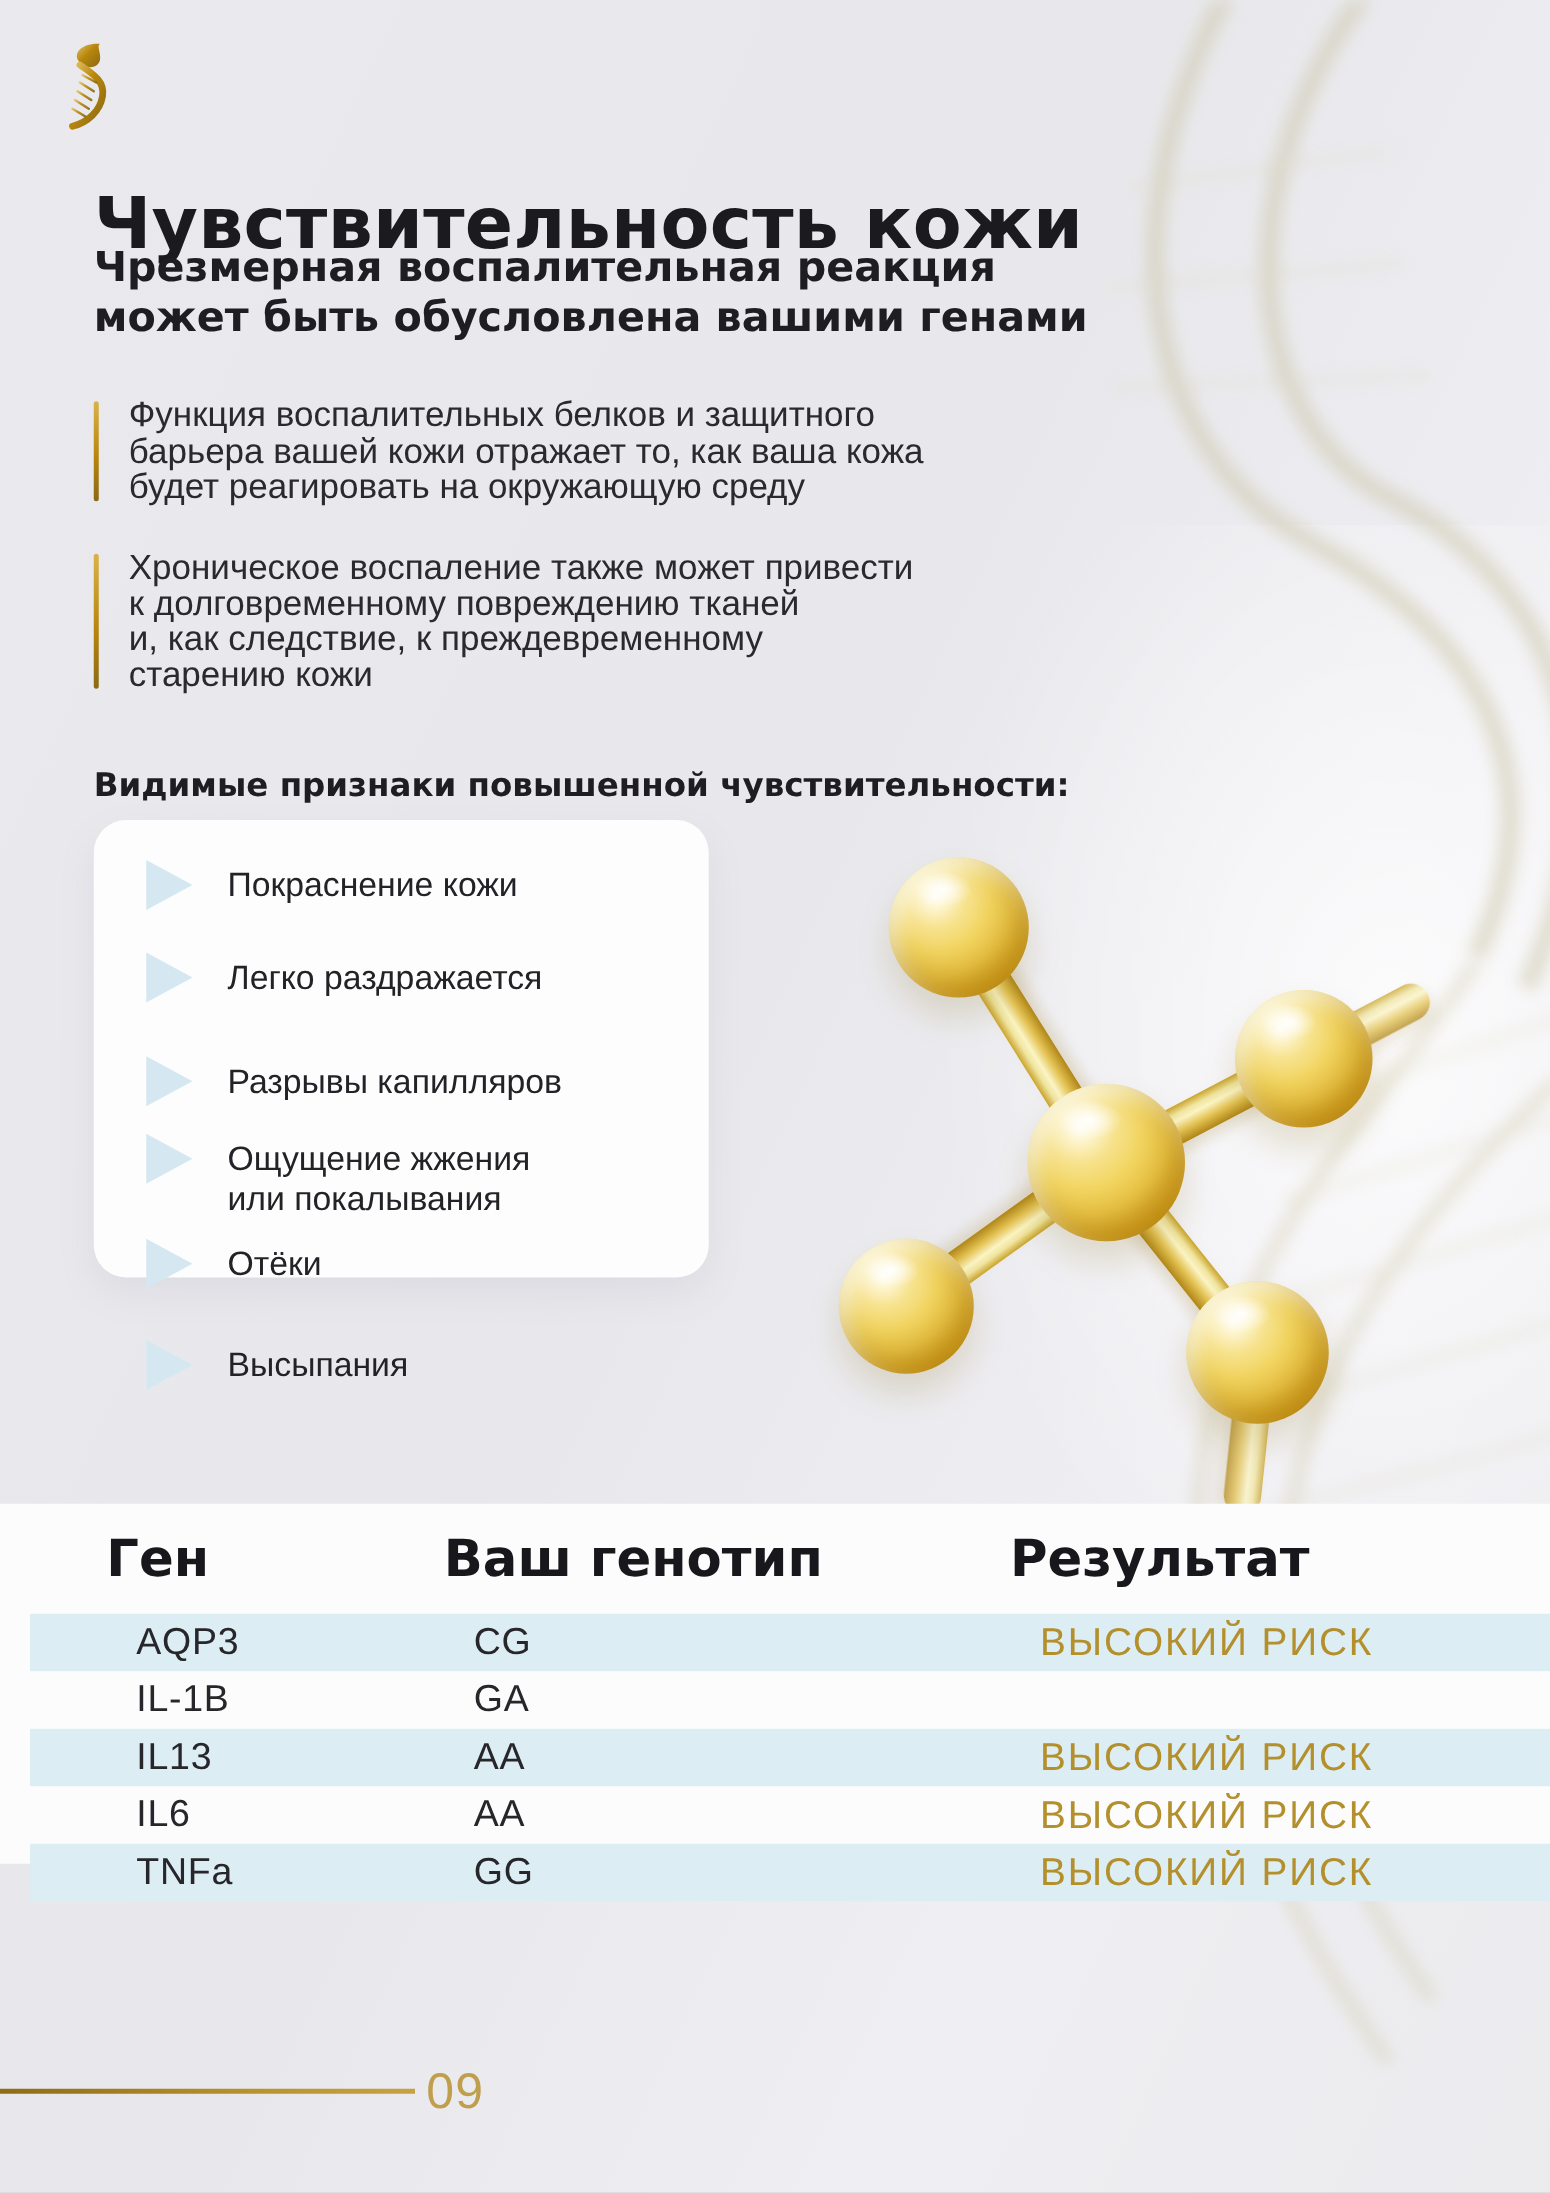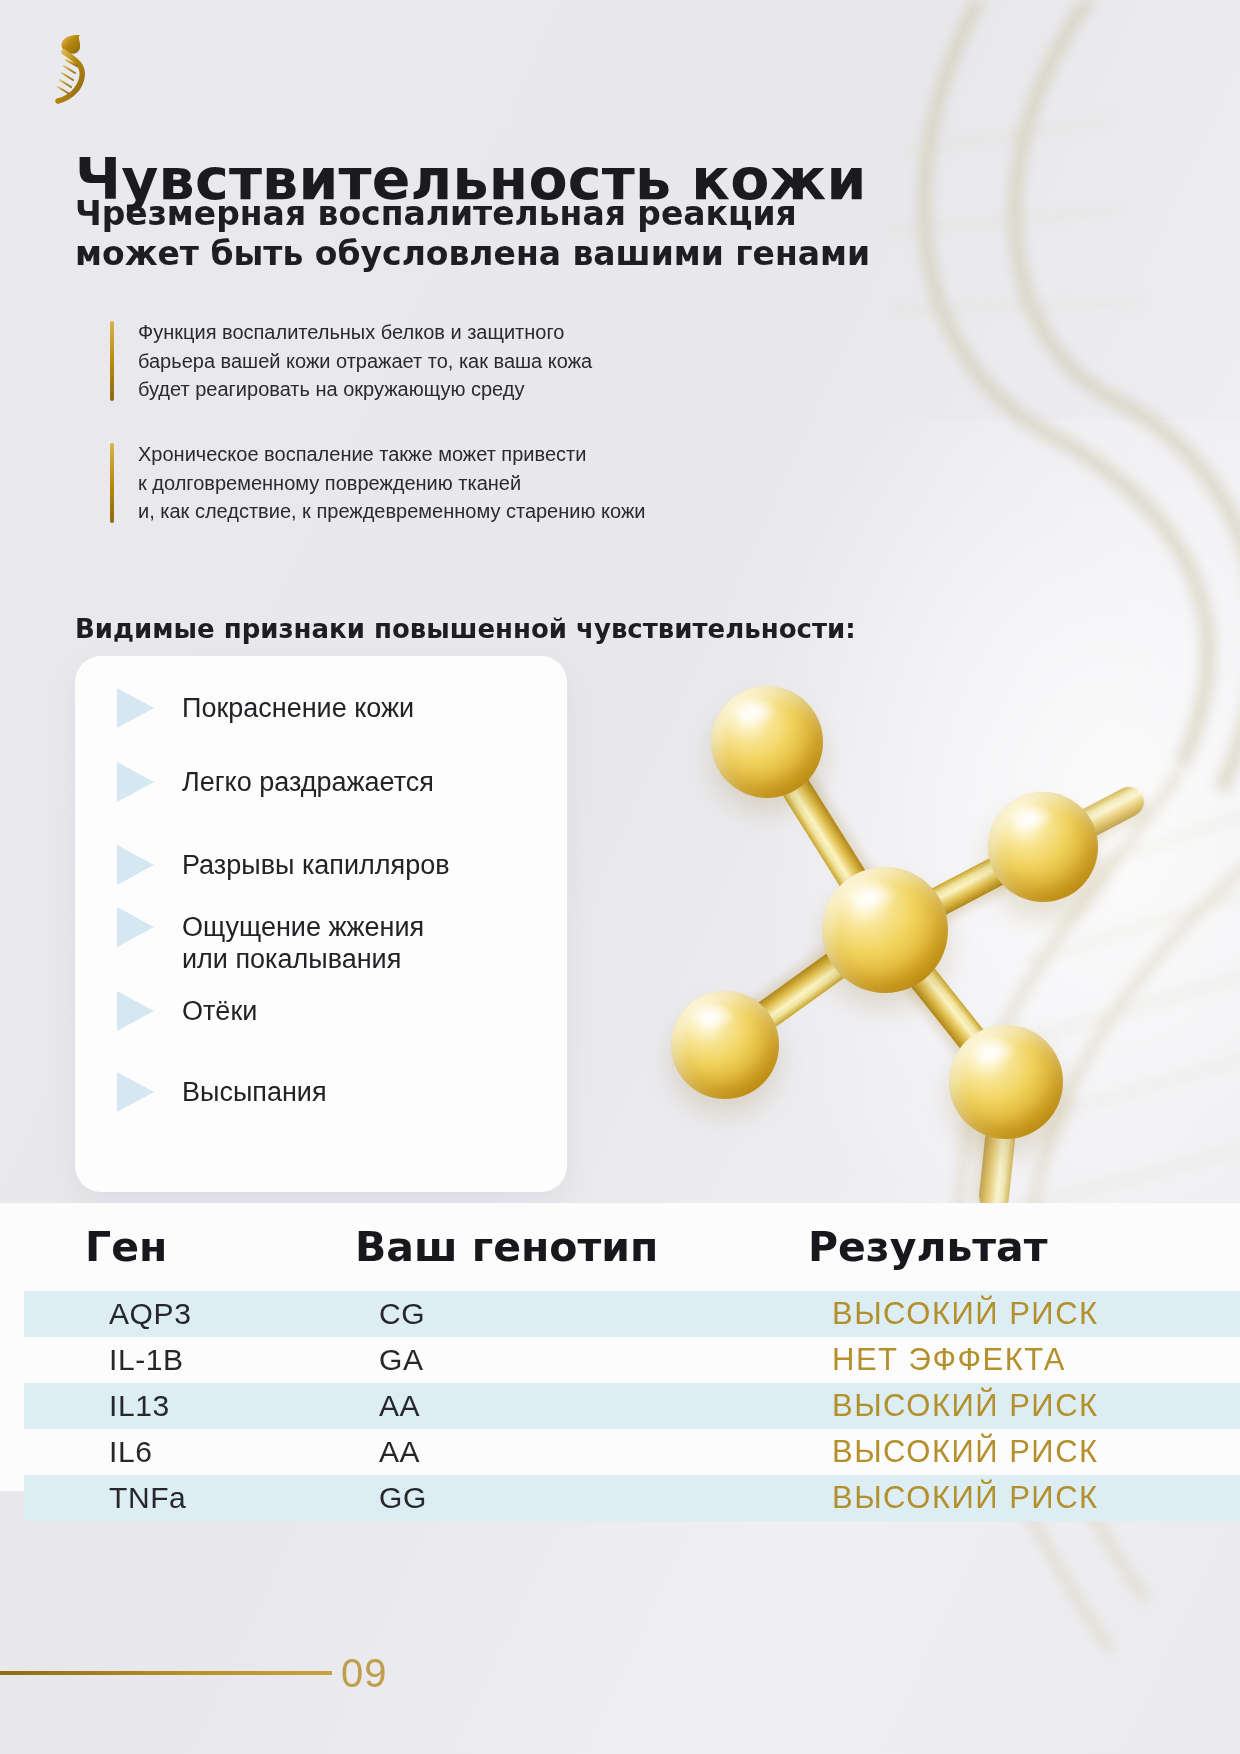--- a/index.html
+++ b/index.html
@@ -12,29 +12,29 @@
   .glow{position:absolute;right:-60px;top:420px;width:640px;height:1000px;
     background:radial-gradient(ellipse at 65% 40%,rgba(255,255,255,.8),rgba(255,255,255,0) 62%);pointer-events:none;}
   .dna{position:absolute;right:0;top:0;width:430px;height:1754px;filter:blur(6px);opacity:.6;pointer-events:none;}
   
   .logo{position:absolute;left:50px;top:32px;width:46px;height:74px;}
   .h1{position:absolute;left:75px;top:112px;font-family:"DejaVu Sans","Liberation Sans",sans-serif;
     font-weight:800;font-size:57px;line-height:1.05;color:#1a1a1f;letter-spacing:.2px;}
   .subtitle{position:absolute;left:75px;top:194px;font-family:"DejaVu Sans","Liberation Sans",sans-serif;
     font-weight:700;font-size:33px;line-height:1.22;color:#1d1d22;}
   
-  .para{position:absolute;left:75px;width:640px;padding-left:28px;font-size:20px;line-height:28.5px;color:#2a2a2e;margin-left:35px;}
+  .para{position:absolute;left:75px;width:640px;padding-left:28px;font-size:28px;line-height:28.5px;color:#2a2a2e;}
   .para::before{content:"";position:absolute;left:0;top:3px;bottom:3px;width:4px;border-radius:2px;
     background:linear-gradient(180deg,#d9b24a 0%,#b8860b 55%,#8a6a15 100%);}
   .para1{top:318px;}
   .para2{top:440px;}
   
   .signs-heading{position:absolute;left:75px;top:592px;font-family:"DejaVu Sans","Liberation Sans",sans-serif;
     font-weight:700;font-size:26px;color:#1d1d22;}
-  .card{position:absolute;left:75px;top:656px;width:492px;height:536px;background:#fdfdfe;border-radius:26px;
+  .card{position:absolute;left:75px;top:656px;width:492px;height:366px;background:#fdfdfe;border-radius:26px;
     box-shadow:0 12px 30px rgba(110,110,135,.10);}
   .sign{position:absolute;left:42px;display:flex;align-items:flex-start;}
   .tri{width:0;height:0;border-top:20px solid transparent;border-bottom:20px solid transparent;
     border-left:37px solid #d5e8f2;margin-top:-4px;flex:0 0 auto;}
   .sign-label{margin-left:28px;font-size:27px;line-height:1.2;color:#232327;white-space:pre-line;}
   
   .molecule{position:absolute;left:560px;top:560px;width:680px;height:680px;pointer-events:none;}
   .rod{position:absolute;left:325px;top:355px;height:30px;border-radius:15px;transform-origin:0 50%;z-index:1;
     background:linear-gradient(180deg,#caa42c 0%,#f0e49e 22%,#fbf4c4 40%,#e3c253 68%,#b08617 100%);
     box-shadow:0 6px 10px rgba(150,110,10,.18);}
@@ -176,21 +176,20 @@
     </div>
     <div class="rows">
       <div class="trow">
         <div class="c1">AQP3</div>
         <div class="c2">CG</div>
         <div class="c3 result">ВЫСОКИЙ РИСК</div>
       </div>
       <div class="trow">
         <div class="c1">IL-1B</div>
         <div class="c2">GA</div>
-        <div class="c3 result">НЕТ ЭФФЕКТА</div>
       </div>
       <div class="trow">
         <div class="c1">IL13</div>
         <div class="c2">AA</div>
         <div class="c3 result">ВЫСОКИЙ РИСК</div>
       </div>
       <div class="trow">
         <div class="c1">IL6</div>
         <div class="c2">AA</div>
         <div class="c3 result">ВЫСОКИЙ РИСК</div>

